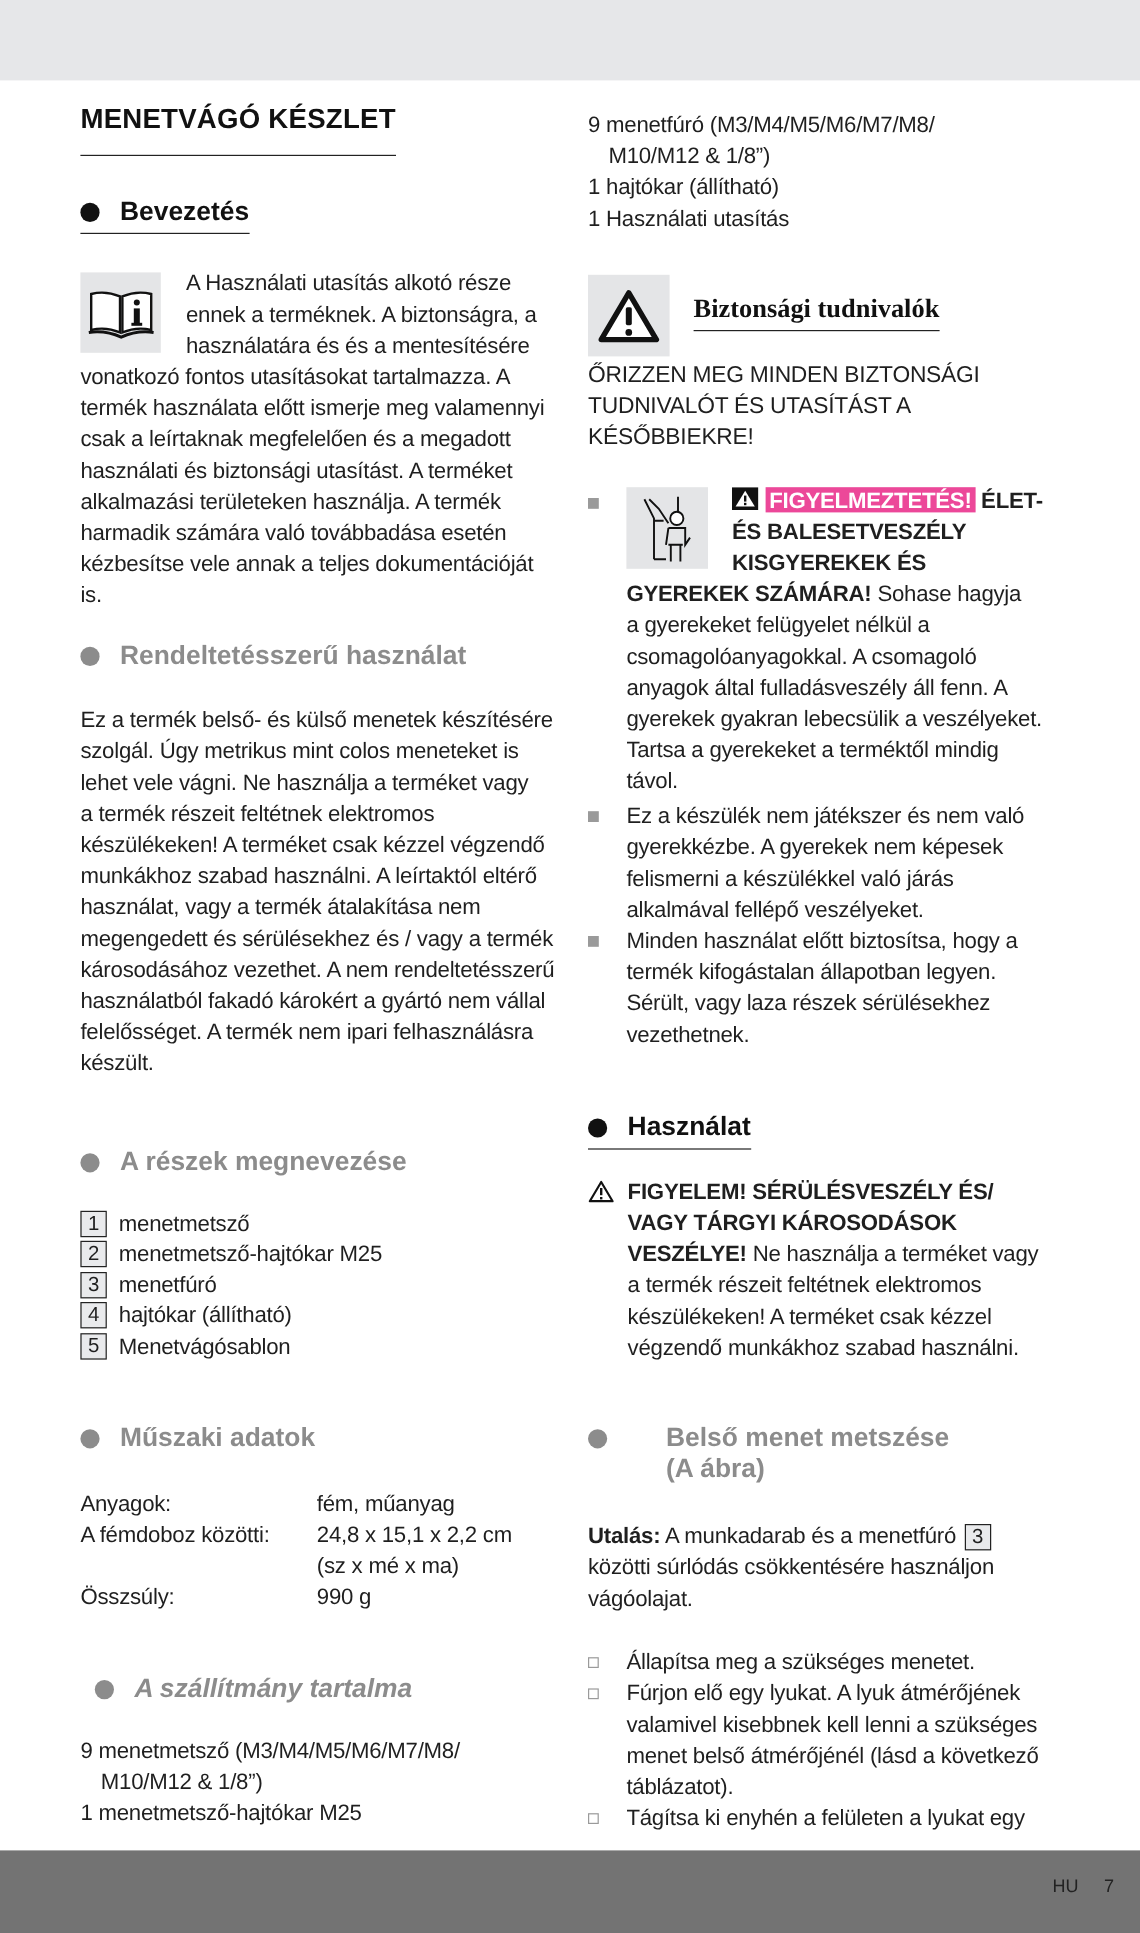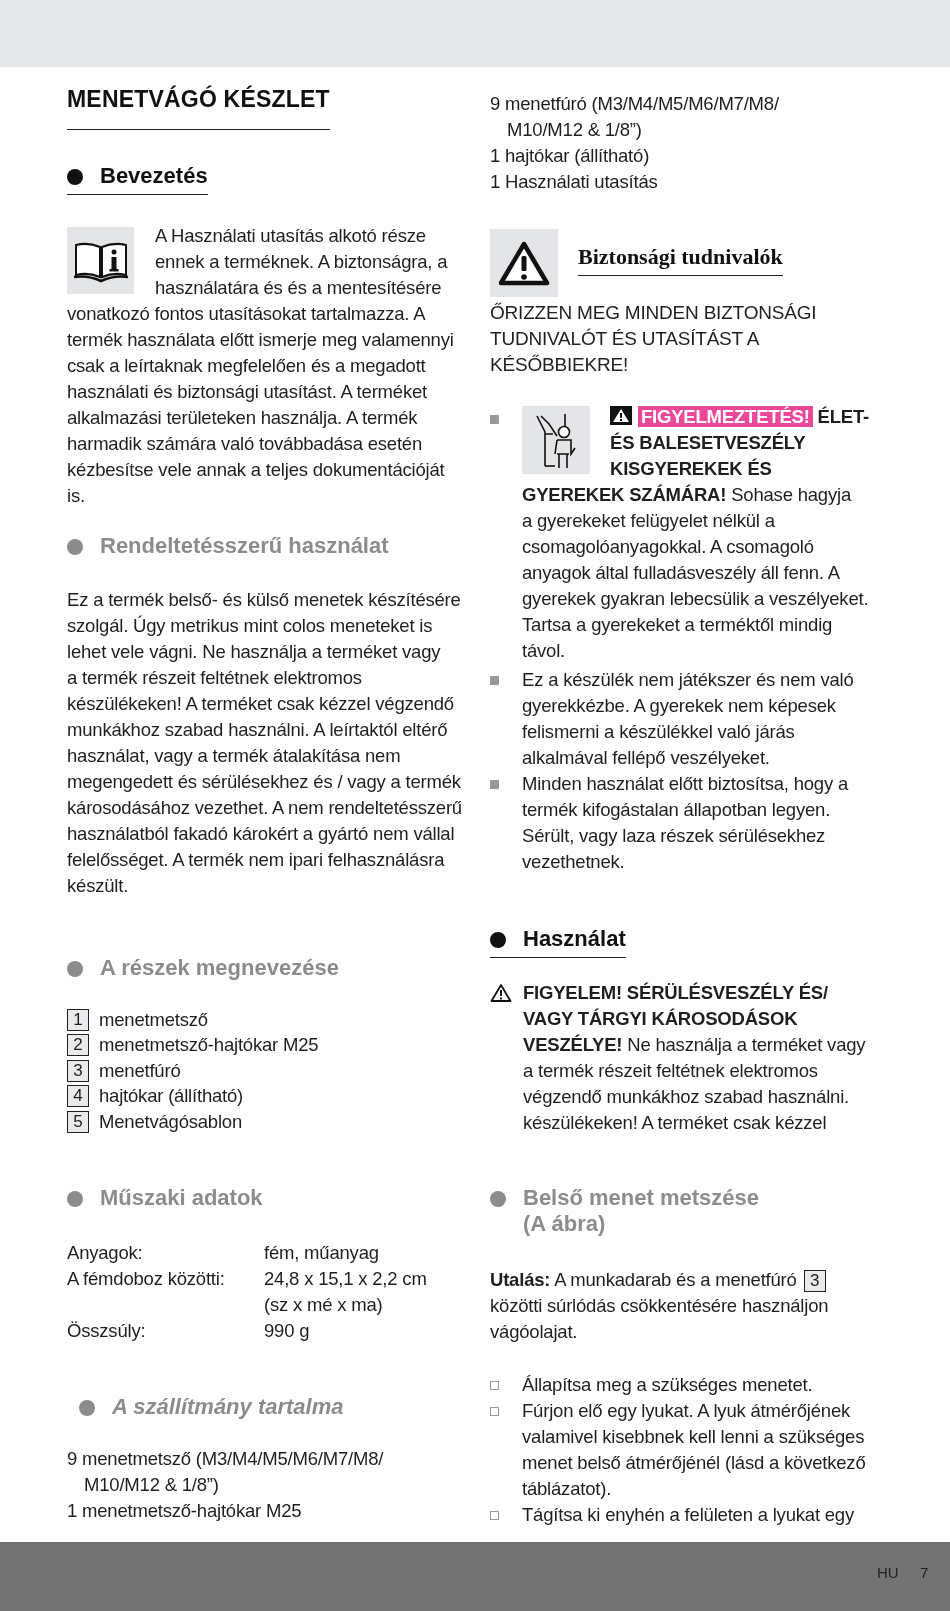--- a/index.html
+++ b/index.html
@@ -267,29 +267,29 @@
     <svg width="22" height="20" viewBox="0 0 22 20" style="position:absolute; left:0; top:3px;">
       <path d="M11 2 L20.5 18 L1.5 18 Z" fill="#fff" stroke="#111" stroke-width="1.8" stroke-linejoin="round"></path>
       <rect x="10" y="7" width="2" height="6" fill="#111"></rect>
         <rect x="10" y="14.5" width="2" height="2" fill="#111"></rect>
     </svg>
     <div style="padding-left:33px;">
       <div class="bold">FIGYELEM! SÉRÜLÉSVESZÉLY ÉS/</div>
       <div class="bold">VAGY TÁRGYI KÁROSODÁSOK</div>
       <div><span class="bold">VESZÉLYE!</span><span> Ne használja a terméket vagy</span></div>
       <div>a termék részeit feltétnek elektromos</div>
+      <div>készülékeken! A terméket csak kézzel</div>
       <div>végzendő munkákhoz szabad használni.</div>
-      <div>készülékeken! A terméket csak kézzel</div>
     </div>
   </div>
 
   <div class="abs" style="left:490px; top:1185px;">
     <div class="h-grey">
         <span class="dot"></span>
-      <span style="line-height:26px;"><span>Belső menet metszése</span><br><span>(A ábra)</span></span>
+      <span style="line-height:26px;margin-left:32px;"><span>Belső menet metszése</span><br><span>(A ábra)</span></span>
     </div>
   </div>
 
   <div class="abs txt" style="left:490px; top:1267px; width:410px;">
     <div><span class="bold">Utalás:</span><span> A munkadarab és a menetfúró</span> <span class="numbox" style="margin-left:2px;">3</span></div>
     <div>közötti súrlódás csökkentésére használjon</div>
     <div>vágóolajat.</div>
   </div>
 
   <div class="abs txt" style="left:490px; top:1372px; width:410px;">

